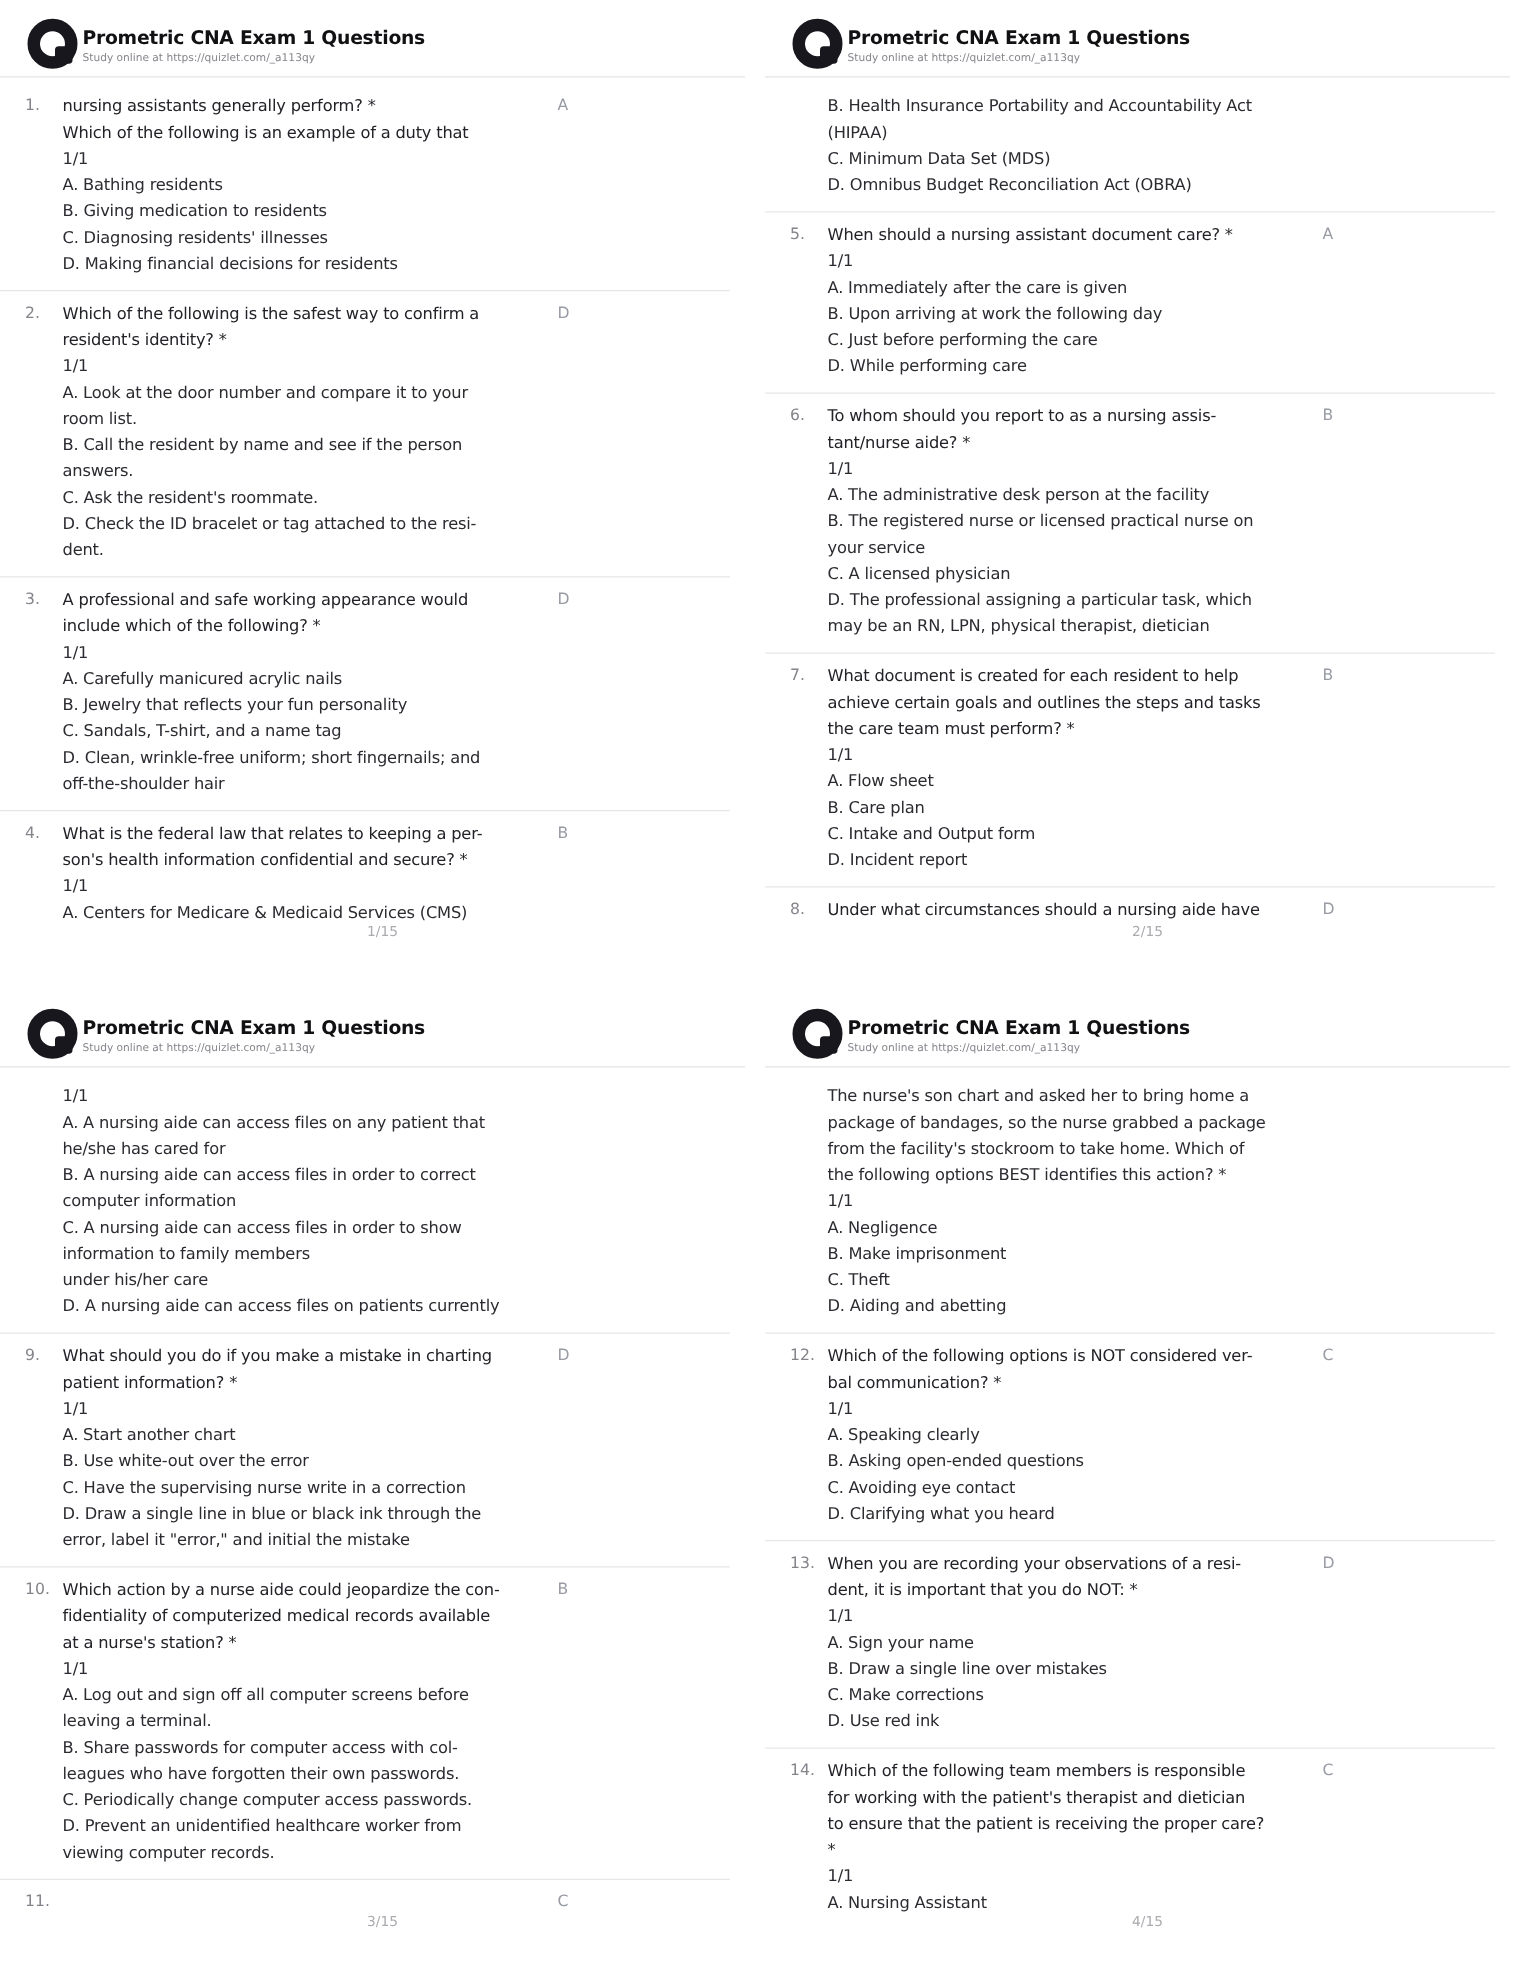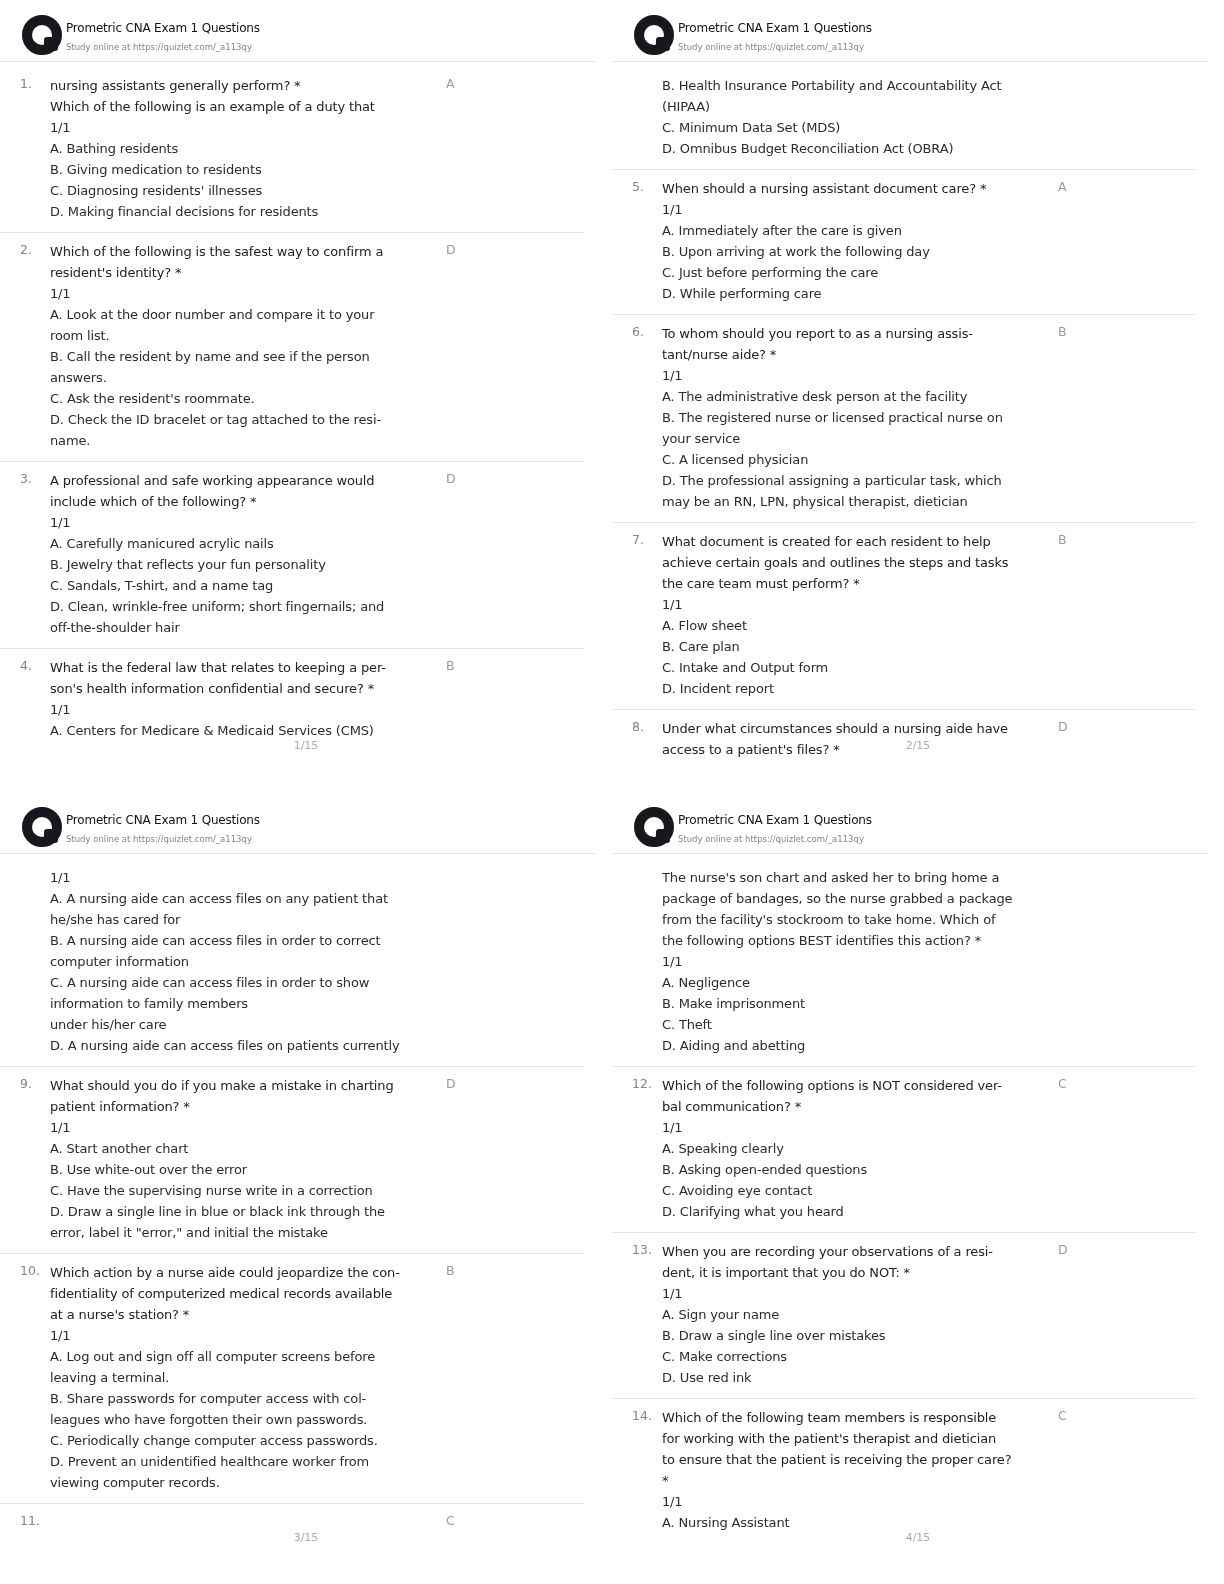--- a/index.html
+++ b/index.html
@@ -34,21 +34,21 @@
   .qlogo::after {
     content:"";
     position:absolute;
     width:14px; height:14px;
     right:-6px; bottom:-6px;
     background:#17171d;
     border-radius:3px;
   }
   .ptitle {
     position:absolute; left:66px; top:21px;
-    font-size:12px; font-weight:normal; color:#111114;
+    font-size:15px; font-weight:bold; color:#111114;
     letter-spacing:-0.2px; white-space:nowrap;
   }
   .psub {
     position:absolute; left:66px; top:42px;
     font-size:8.5px; color:#85858c; white-space:nowrap;
   }
   
   .content { position:relative; padding:5px 28px 0 0; }
   .block { position:relative; padding:8px 0 10px 0; border-bottom:1px solid #e7e7eb; min-height:22px; }
   .block.last { border-bottom:none; }
@@ -104,21 +104,21 @@
           <div class="lines">
             <div class="line q">Which of the following is the safest way to confirm a</div>
             <div class="line q">resident's identity? *</div>
             <div class="line">1/1</div>
             <div class="line">A. Look at the door number and compare it to your</div>
             <div class="line">room list.</div>
             <div class="line">B. Call the resident by name and see if the person</div>
             <div class="line">answers.</div>
             <div class="line">C. Ask the resident's roommate.</div>
             <div class="line">D. Check the ID bracelet or tag attached to the resi-</div>
-            <div class="line">name.</div>
+            <div class="line">dent.</div>
           </div>
           <span class="ans">D</span>
         </div>
         <div class="block">
           <span class="qnum">3.</span>
           <div class="lines">
             <div class="line q">A professional and safe working appearance would</div>
             <div class="line q">include which of the following? *</div>
             <div class="line">1/1</div>
             <div class="line">A. Carefully manicured acrylic nails</div>
@@ -196,21 +196,20 @@
             <div class="line">B. Care plan</div>
             <div class="line">C. Intake and Output form</div>
             <div class="line">D. Incident report</div>
           </div>
           <span class="ans">B</span>
         </div>
         <div class="block last">
           <span class="qnum">8.</span>
           <div class="lines">
             <div class="line q">Under what circumstances should a nursing aide have</div>
-            <div class="line q">access to a patient's files? *</div>
           </div>
           <span class="ans">D</span>
         </div>
       </div>
     <div class="pfooter">2/15</div>
   </div>
 
   <div class="page">
     <div class="header">
       <div class="qlogo"></div>

